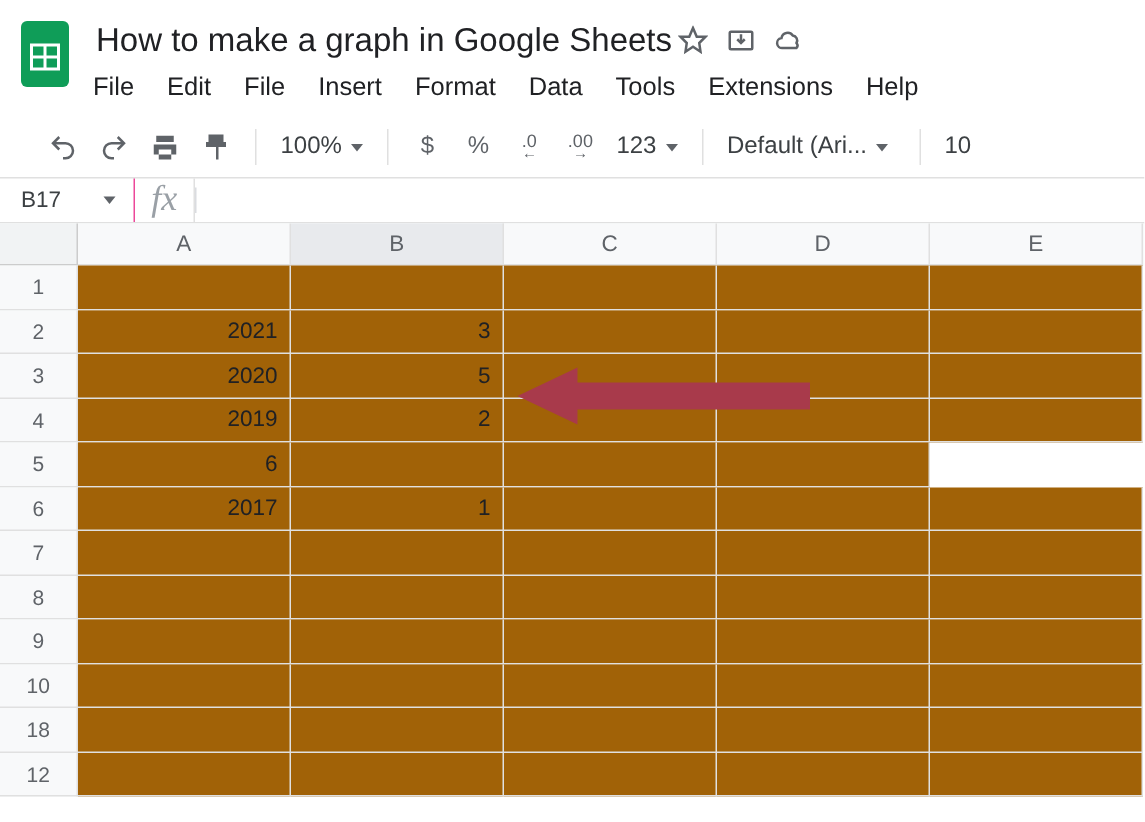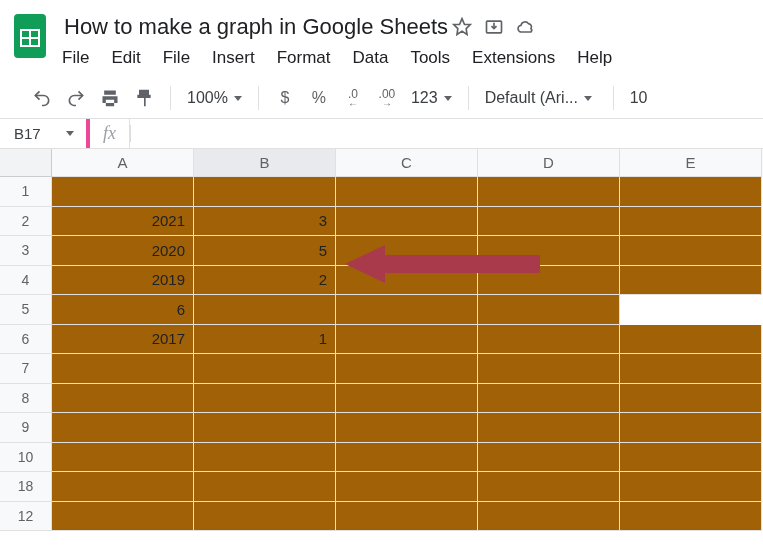--- a/index.html
+++ b/index.html
@@ -74,27 +74,27 @@
     display: flex; align-items: center;
     border-bottom: 1px solid #e0e0e0;
     height: 30px;
     font-size: 15px;
   }
   .namebox {
     width: 90px;
     padding: 0 12px 0 14px;
     display:flex; align-items:center; justify-content:space-between;
     color: #3c4043;
-    border-right: 4px solid #ec4899;
+    border-right: 1px solid #ec4899;
     height: 100%;
   }
   .fx {
     width: 40px; text-align: center;
     font-style: italic; font-family: serif;
-    color: #9aa0a6; font-size: 18px;
+    color: #9aa0a6; font-size: 24px;
     border-right: 1px solid #e0e0e0;
     height:100%; display:flex; align-items:center; justify-content:center;
   }
   .formula-input { flex:1; height:100%; padding: 0 8px; cursor:text; }
 
   .grid { position: relative; font-size: 15px; color:#202124; }
   .grid-row { display: flex; height: 29.5px; }
   .col-head-row { background:#f8f9fa; height:28px; }
   .rowhead {
     width: 52px;

